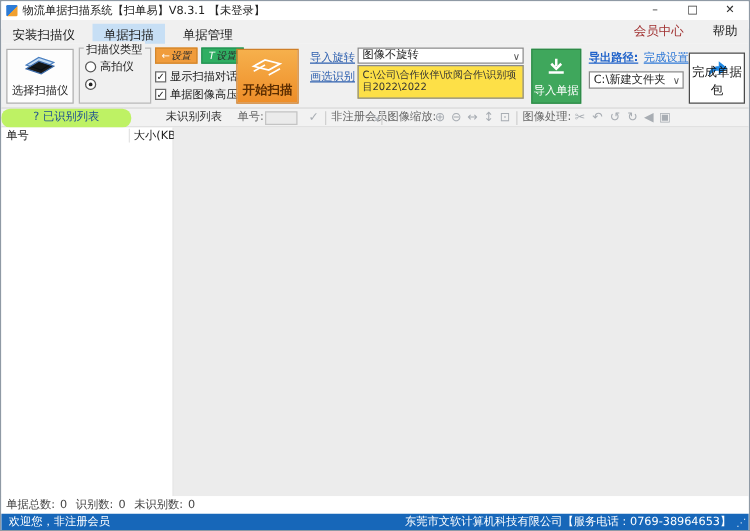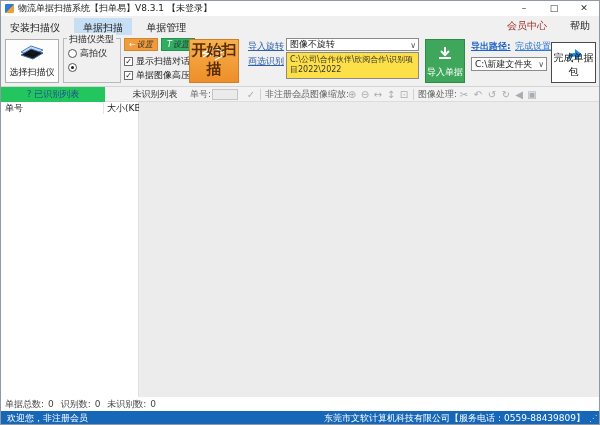--- a/index.html
+++ b/index.html
@@ -42,21 +42,21 @@
   .btn-mini .mi { font-size:8px; color:#fff; margin-right:1px; }
   .btn-mini.orange { left:123px; width:34px; background:#f09c3c; border:1px solid #d2862d; }
   .btn-mini.green { left:160px; width:34px; background:#2fae62; border:1px solid #259153; }
   .chk-row { position:absolute; left:123px; font-size:9px; color:#222; display:flex; align-items:center; white-space:nowrap; }
   .chk-row.c1 { top:20px; } .chk-row.c2 { top:34px; }
   .chk { width:9px; height:9px; border:1px solid #6a6a6a; background:#fff; margin-right:3px;
          font-size:8px; line-height:8px; text-align:center; color:#1a1a1a; }
 
   .btn-scan { position:absolute; left:188px; top:4px; width:50px; height:44px;
               background:linear-gradient(#f6b04c,#ee8e29); border:1px solid #cf7f29; text-align:center; }
-  .btn-scan .lbl { position:absolute; bottom:3px; width:100%; font-size:15px; font-weight:bold; color:#5b2d00; }
+  .btn-scan .lbl { position:absolute; bottom:3px; width:100%; font-size:10px; font-weight:bold; color:#5b2d00; }
   .btn-scan svg { margin-top:5px; }
 
   .lab-link { position:absolute; font-size:9px; color:#2d5fae; text-decoration:underline; white-space:nowrap; }
   .combo { position:absolute; background:#fff; border:1px solid #8a8a8a; font-size:9px; color:#222;
            padding-left:3px; white-space:nowrap; overflow:hidden; }
   .combo .arr { position:absolute; right:2px; top:1px; font-size:8px; color:#555; }
   .combo1 { left:285px; top:3px; width:133px; height:13px; line-height:11px; }
   .pathbox { position:absolute; left:285px; top:17px; width:133px; height:27px; background:#fde047;
              border:1px solid #8a8a8a; font-size:8px; line-height:10px; color:#333; padding:2px 3px;
              word-break:break-all; overflow:hidden; }
@@ -70,21 +70,21 @@
   .combo2 { left:470px; top:22px; width:76px; height:14px; line-height:12px; }
   .btn-finish { position:absolute; left:550px; top:7px; width:45px; height:41px; background:#fff;
                 border:1px solid #4a4a4a; text-align:center; }
   .btn-finish .lbl { position:absolute; bottom:3px; width:100%; font-size:10px; color:#111; }
   .btn-finish svg { margin-top:4px; }
 
   
   .docbar { position:absolute; left:0; top:86px; width:100%; height:15px; background:#f2f2f2;
             border-bottom:1px solid #dcdcdc; font-size:9px; }
   .dtab { position:absolute; top:0; height:15px; line-height:14px; text-align:center; }
-  .dtab.t1 { left:0; width:104px; background:#22c55e; color:#1d4f91; }
+  .dtab.t1 { left:0; width:104px; background:#bef264; color:#1d4f91;border-radius:7px; }
   .dtab.t2 { left:104px; width:100px; color:#333; }
   .dlab { position:absolute; top:0; line-height:15px; color:#666; white-space:nowrap; }
   .dinput { position:absolute; left:211px; top:2px; width:26px; height:11px; background:#ebebeb; border:1px solid #c4c4c4; }
   .dico { position:absolute; top:1px; width:12px; height:13px; line-height:13px; text-align:center;
           color:#a8adb3; font-size:10px; }
   .dsep { position:absolute; top:2px; width:1px; height:11px; background:#d0d0d0; }
 
   
   .listpanel { position:absolute; left:0; top:101px; width:138px; height:295px; background:#fff;
                border-right:1px solid #e0e0e0; }
@@ -238,17 +238,17 @@
 
   <div class="countrow">
     <span style="margin-left:4px;">单据总数:</span><span>0</span>
     <span>识别数:</span><span>0</span>
     <span>未识别数:</span><span>0</span>
     <span class="grip">⋰</span>
   </div>
 
   <div class="statusbar">
     <span class="sl">欢迎您，非注册会员</span>
-    <span class="sr">东莞市文软计算机科技有限公司【服务电话：0559-88439809】</span>
+    <span class="sr">东莞市文软计算机科技有限公司【服务电话：0769-38964653】</span>
     <span class="grip">⋰</span>
   </div>
 
 </div>
 
 </body></html>

